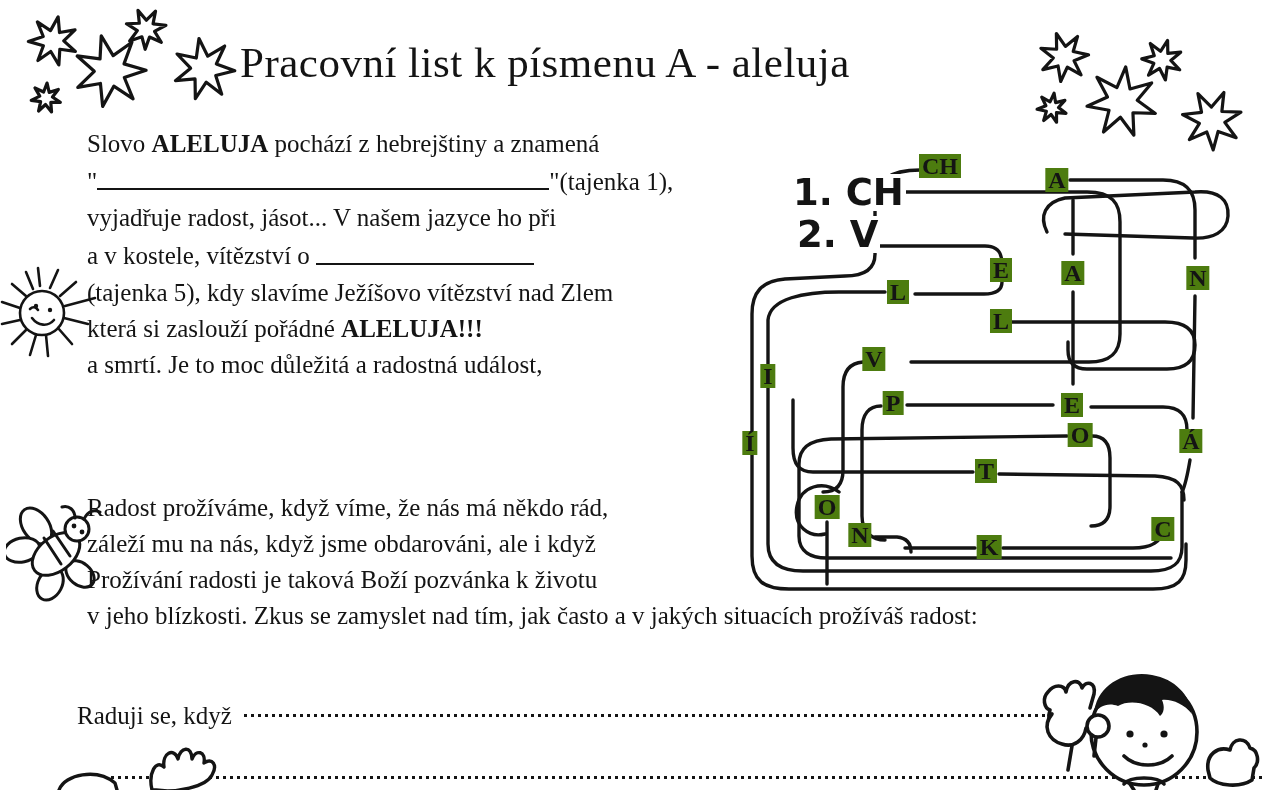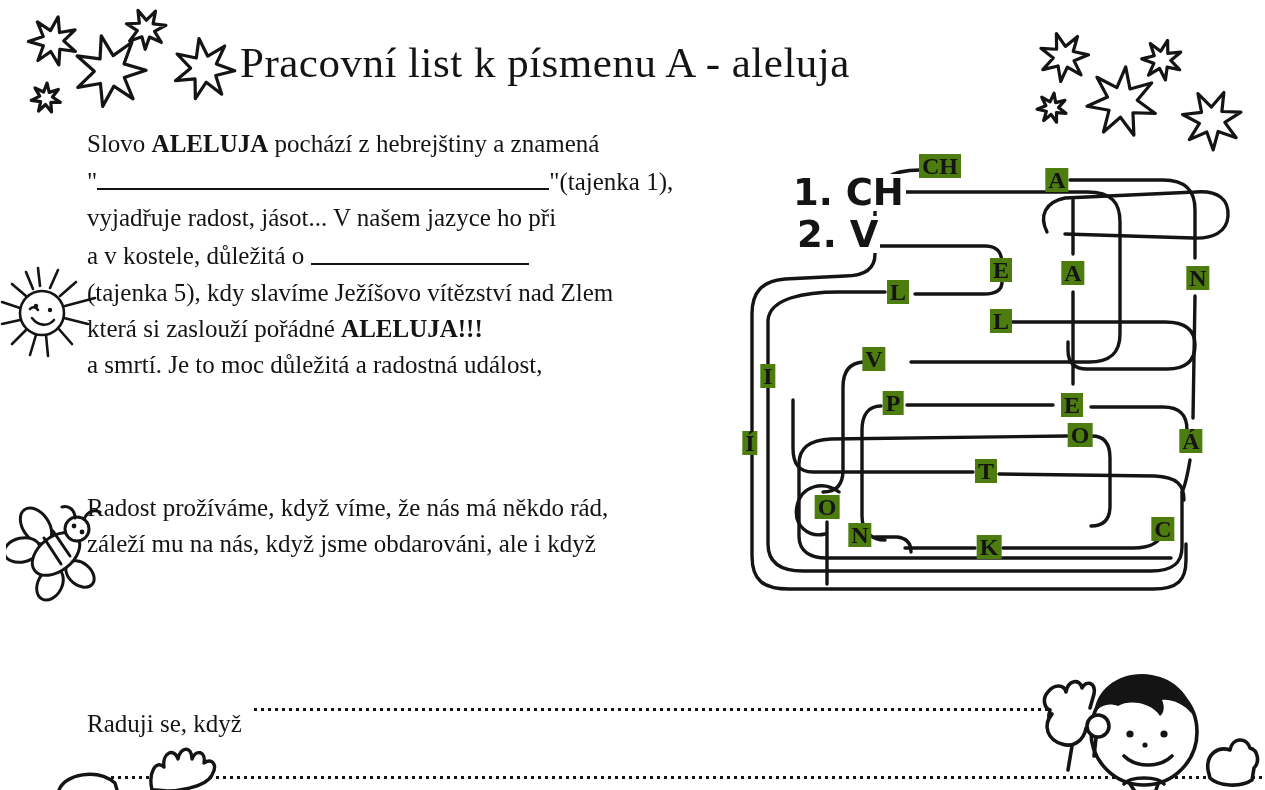--- a/index.html
+++ b/index.html
@@ -11,21 +11,21 @@
          font-size:43px;letter-spacing:.5px;white-space:nowrap;}
   
   .para{font-size:25px;line-height:36px;white-space:nowrap;}
   .para b{font-weight:bold;}
   .blank{display:inline-block;border-bottom:2.5px solid #141414;height:1.05em;vertical-align:baseline;}
   #blank1{width:452px;}
   #blank2{width:218px;}
   
   .dots{height:5px;background-image:radial-gradient(circle,#141414 1.7px,rgba(0,0,0,0) 2px);
         background-size:7px 5px;background-repeat:repeat-x;background-position:0 1px;}
-  #fill-line{left:87px;top:698px;width:975px;display:flex;align-items:flex-start;margin-top:8px;}
+  #fill-line{left:77px;top:698px;width:975px;display:flex;align-items:center;}
   #fill-line .dots{flex:1;margin-left:10px;margin-bottom:4px;}
   #dotted-bottom{left:95px;top:774px;width:1172px;z-index:1;}
   
   #maze{left:735px;top:140px;width:505px;height:465px;}
   #maze svg{position:absolute;left:0;top:0;}
   .mletter{position:absolute;transform:translate(-50%,-50%);
            font-family:Liberation Serif, serif;font-size:24px;font-weight:600;
            background:#4d7c0f;padding:0 3px;line-height:1;z-index:2;}
   .mstart{position:absolute;font-family:"DejaVu Sans", sans-serif;font-size:37px;
           font-weight:600;background:#fff;padding:0 2px;line-height:1;z-index:2;margin-left:48px;}
@@ -60,21 +60,21 @@
   <use href="#star7" x="-23" y="-23" width="46" height="46" transform="translate(140,40) rotate(16)"></use>
   <use href="#star7" x="-17" y="-17" width="34" height="34" transform="translate(30,88) rotate(8)"></use>
   <use href="#star7" x="-40" y="-40" width="80" height="80" transform="translate(100,82) rotate(6)"></use>
   <use href="#star7" x="-34" y="-34" width="68" height="68" transform="translate(190,100) rotate(-28)"></use>
 </svg>
 
 <div class="abs para" style="left:87px;top:126px">
   <div><span>Slovo </span><b>ALELUJA</b><span> pochází z hebrejštiny a znamená</span></div>
   <div><span>"</span><span class="blank" id="blank1"></span><span>"(tajenka 1),</span></div>
   <div>vyjadřuje radost, jásot... V našem jazyce ho při</div>
-  <div><span>a v kostele, důležitá o </span><span class="blank" id="blank2"></span></div>
+  <div><span>a v kostele, vítězství o </span><span class="blank" id="blank2"></span></div>
   <div>(tajenka 5), kdy slavíme Ježíšovo vítězství nad Zlem</div>
   <div><span>která si zaslouží pořádné </span><b>ALELUJA!!!</b></div>
   <div>a smrtí. Je to moc důležitá a radostná událost,</div>
 </div>
 
 <svg class="abs" style="left:0;top:260px" width="108" height="112">
   <g class="ink" stroke-width="2.6">
     <circle cx="42" cy="53" r="22" fill="#fff"></circle>
     <path d="M32,58 C38,66 48,67 54,60"></path>
     <path d="M30,49 C33,46 36,47 38,50" fill="none"></path>
@@ -164,20 +164,22 @@
     <path d="M78,23 C82,15 88,13 94,16" fill="none"></path>
     <path d="M69,22 C69,14 63,9 56,11" fill="none"></path>
     <circle class="solid" cx="68" cy="30" r="2.4"></circle>
     <circle class="solid" cx="76" cy="36" r="2.4"></circle>
   </g>
 </svg>
 
 <div class="abs para" style="left:87px;top:490px">
   <div>Radost prožíváme, když víme, že nás má někdo rád,</div>
   <div>záleží mu na nás, když jsme obdarováni, ale i když</div>
+  <div>Prožívání radosti je taková Boží pozvánka k životu</div>
+  <div>v jeho blízkosti. Zkus se zamyslet nad tím, jak často a v jakých situacích prožíváš radost:</div>
 </div>
 
 <div class="abs para" id="fill-line">
   <span>Raduji se, když</span>
   <div class="dots"></div>
 </div>
 
 <div class="abs dots" id="dotted-bottom"></div>
 
 <svg class="abs" id="doodles" style="left:55px;top:744px" width="225" height="46">

